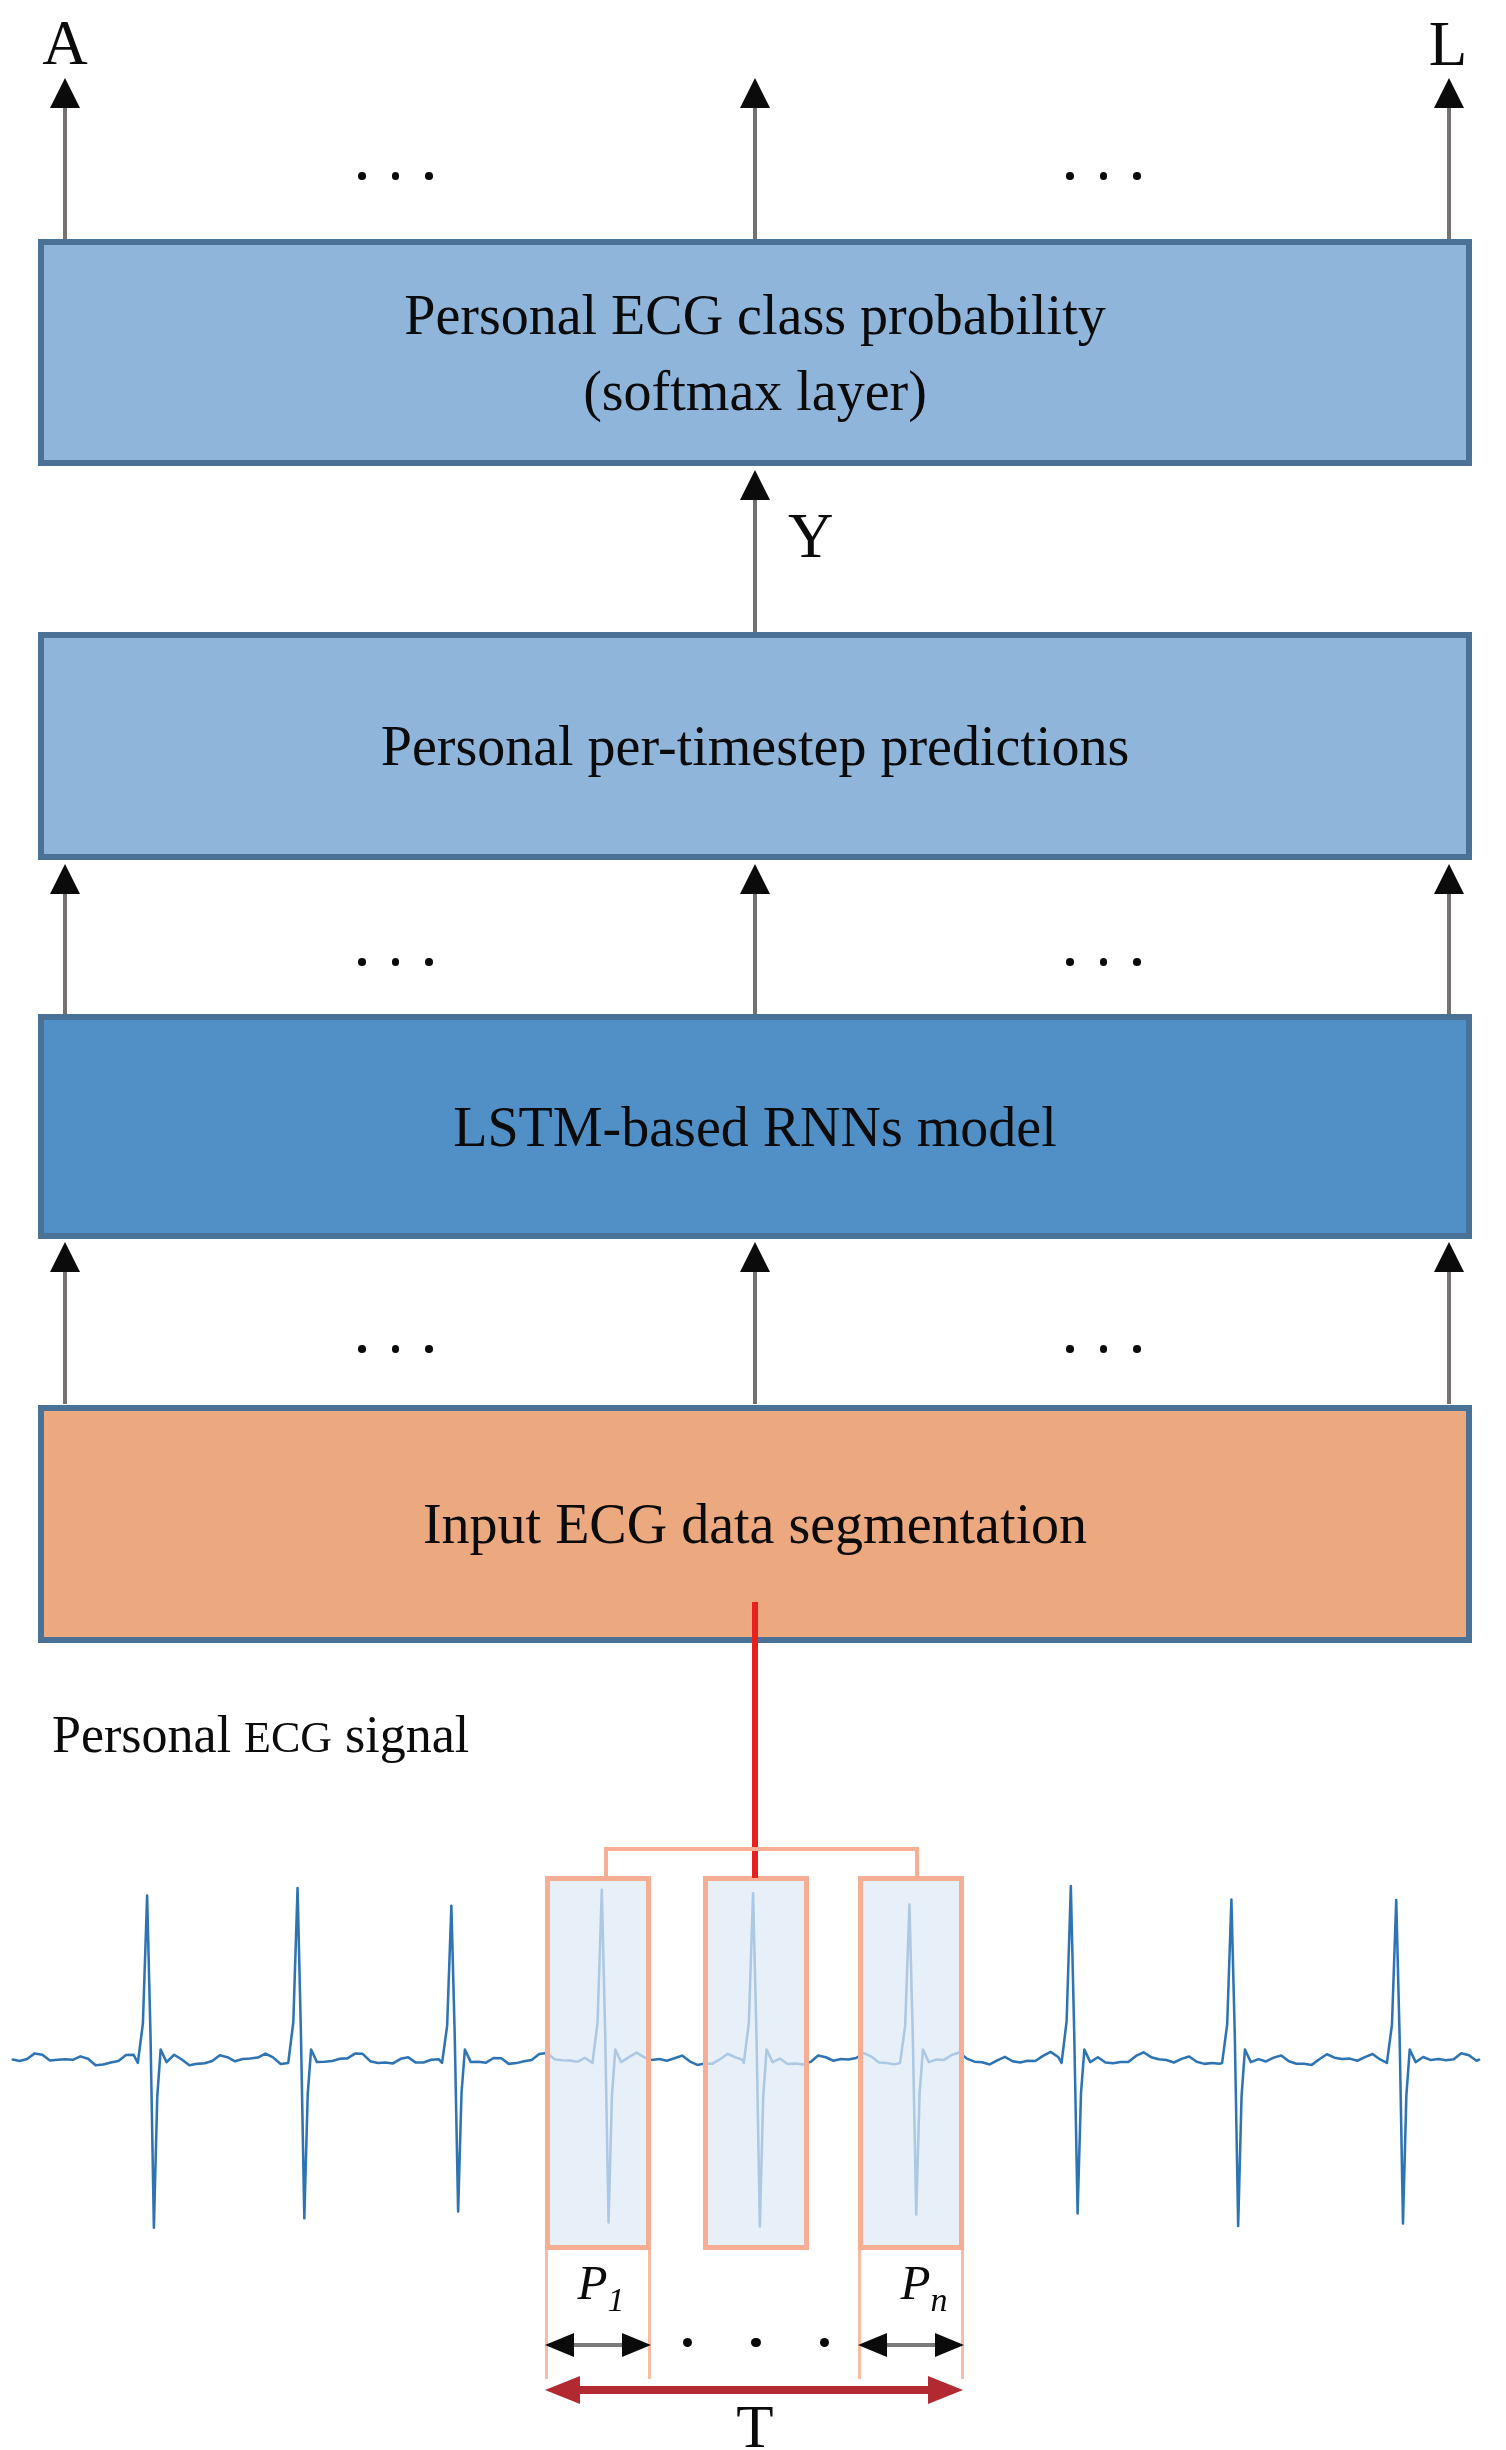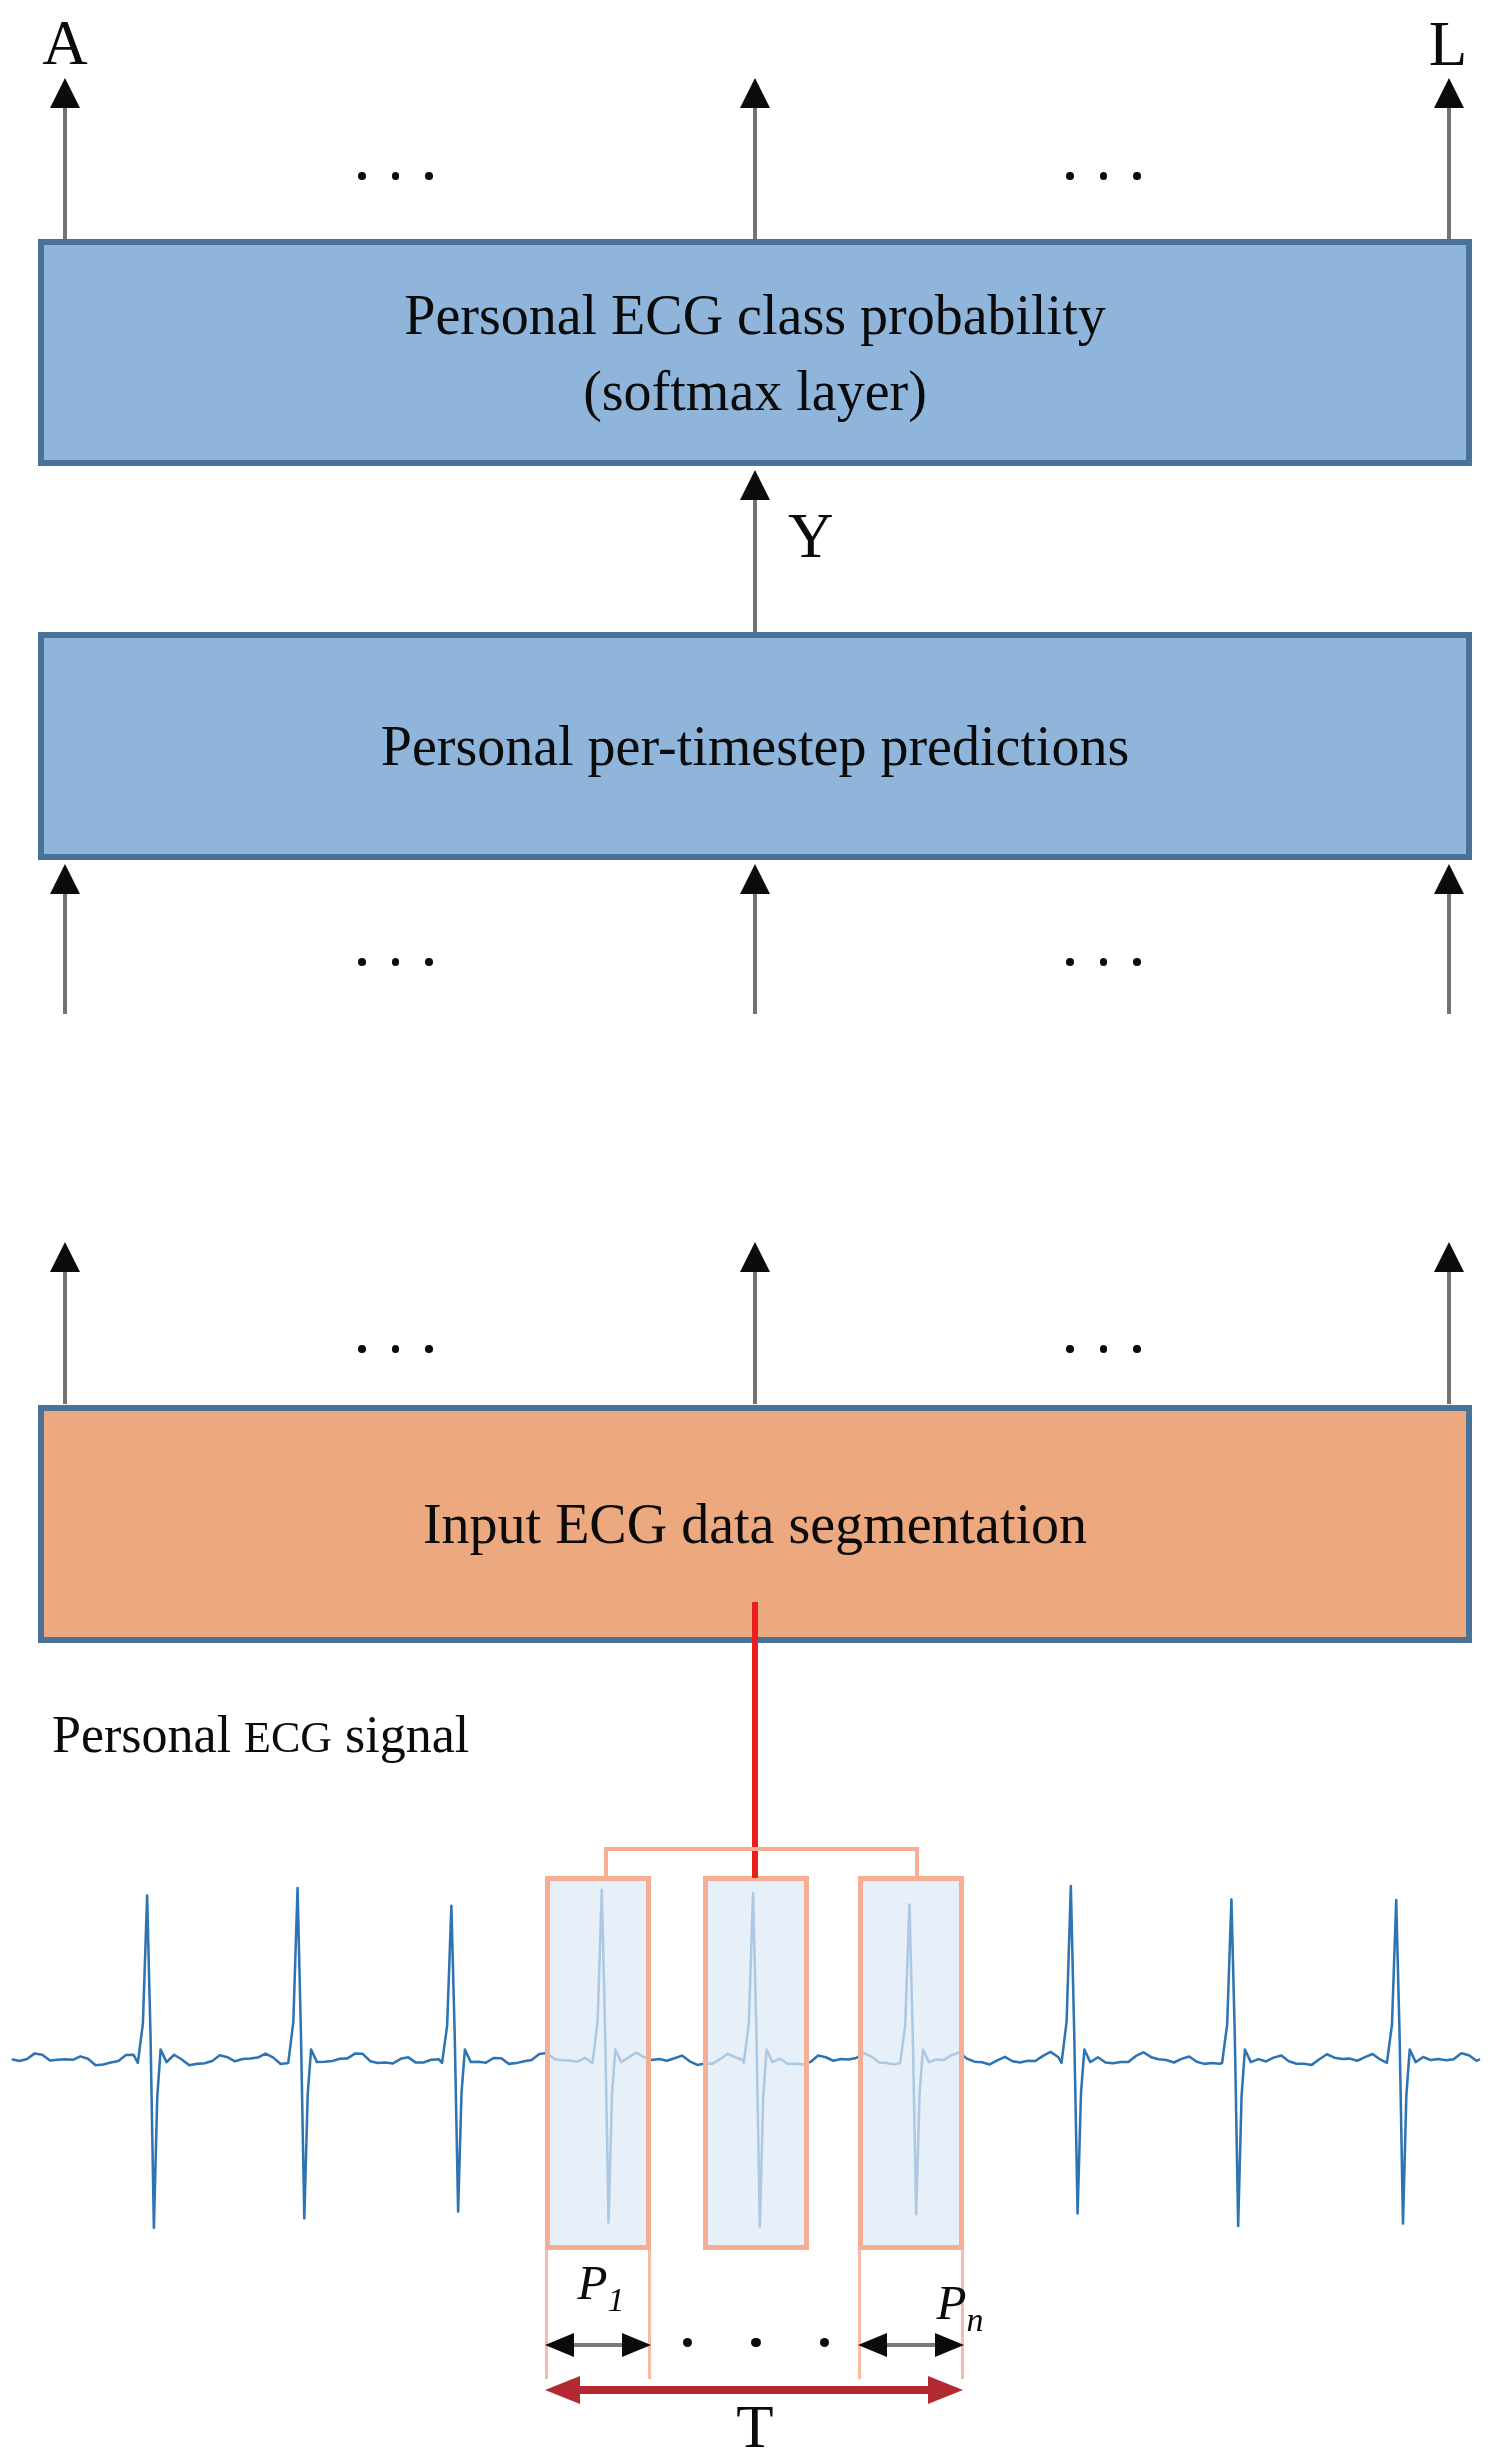--- a/index.html
+++ b/index.html
@@ -135,20 +135,23 @@
       <div class="dot"></div>
       <div class="dot"></div>
       <div class="dot"></div>
     </div>
   <div class="dots" style="left:1066px;top:958px;">
       <div class="dot"></div>
       <div class="dot"></div>
       <div class="dot"></div>
     </div>
 
+  <div class="lbox dark" style="top:1014px;height:225px;">
+    <div>LSTM-based RNNs model</div>
+  </div>
 
   <div class="up-arrow" style="left:50px;top:1242px;height:162px;">
       <div class="head"></div>
       <div class="shaft"></div>
     </div>
   <div class="up-arrow" style="left:740px;top:1242px;height:162px;">
       <div class="head"></div>
       <div class="shaft"></div>
     </div>
   <div class="up-arrow" style="left:1434px;top:1242px;height:162px;">
@@ -189,21 +192,21 @@
   <div class="segbox" style="left:858px;width:106px;"></div>
 
   <div class="segext" style="left:545px;"></div>
   <div class="segext" style="left:648px;"></div>
   <div class="segext" style="left:858px;"></div>
   <div class="segext" style="left:961px;"></div>
 
   <div class="plabel" style="left:601px;top:2258px;">
     <span>P</span><sub>1</sub>
   </div>
-  <div class="plabel" style="left:960px;top:2258px;margin-top:20px;">
+  <div class="plabel" style="left:924px;top:2258px;">
     <span>P</span><sub>n</sub>
   </div>
 
   <div class="harrow" style="left:545px;top:2333px;width:106px;">
       <div class="tl"></div>
       <div class="ln"></div>
       <div class="tr"></div>
     </div>
   <div class="harrow" style="left:858px;top:2333px;width:106px;">
       <div class="tl"></div>

